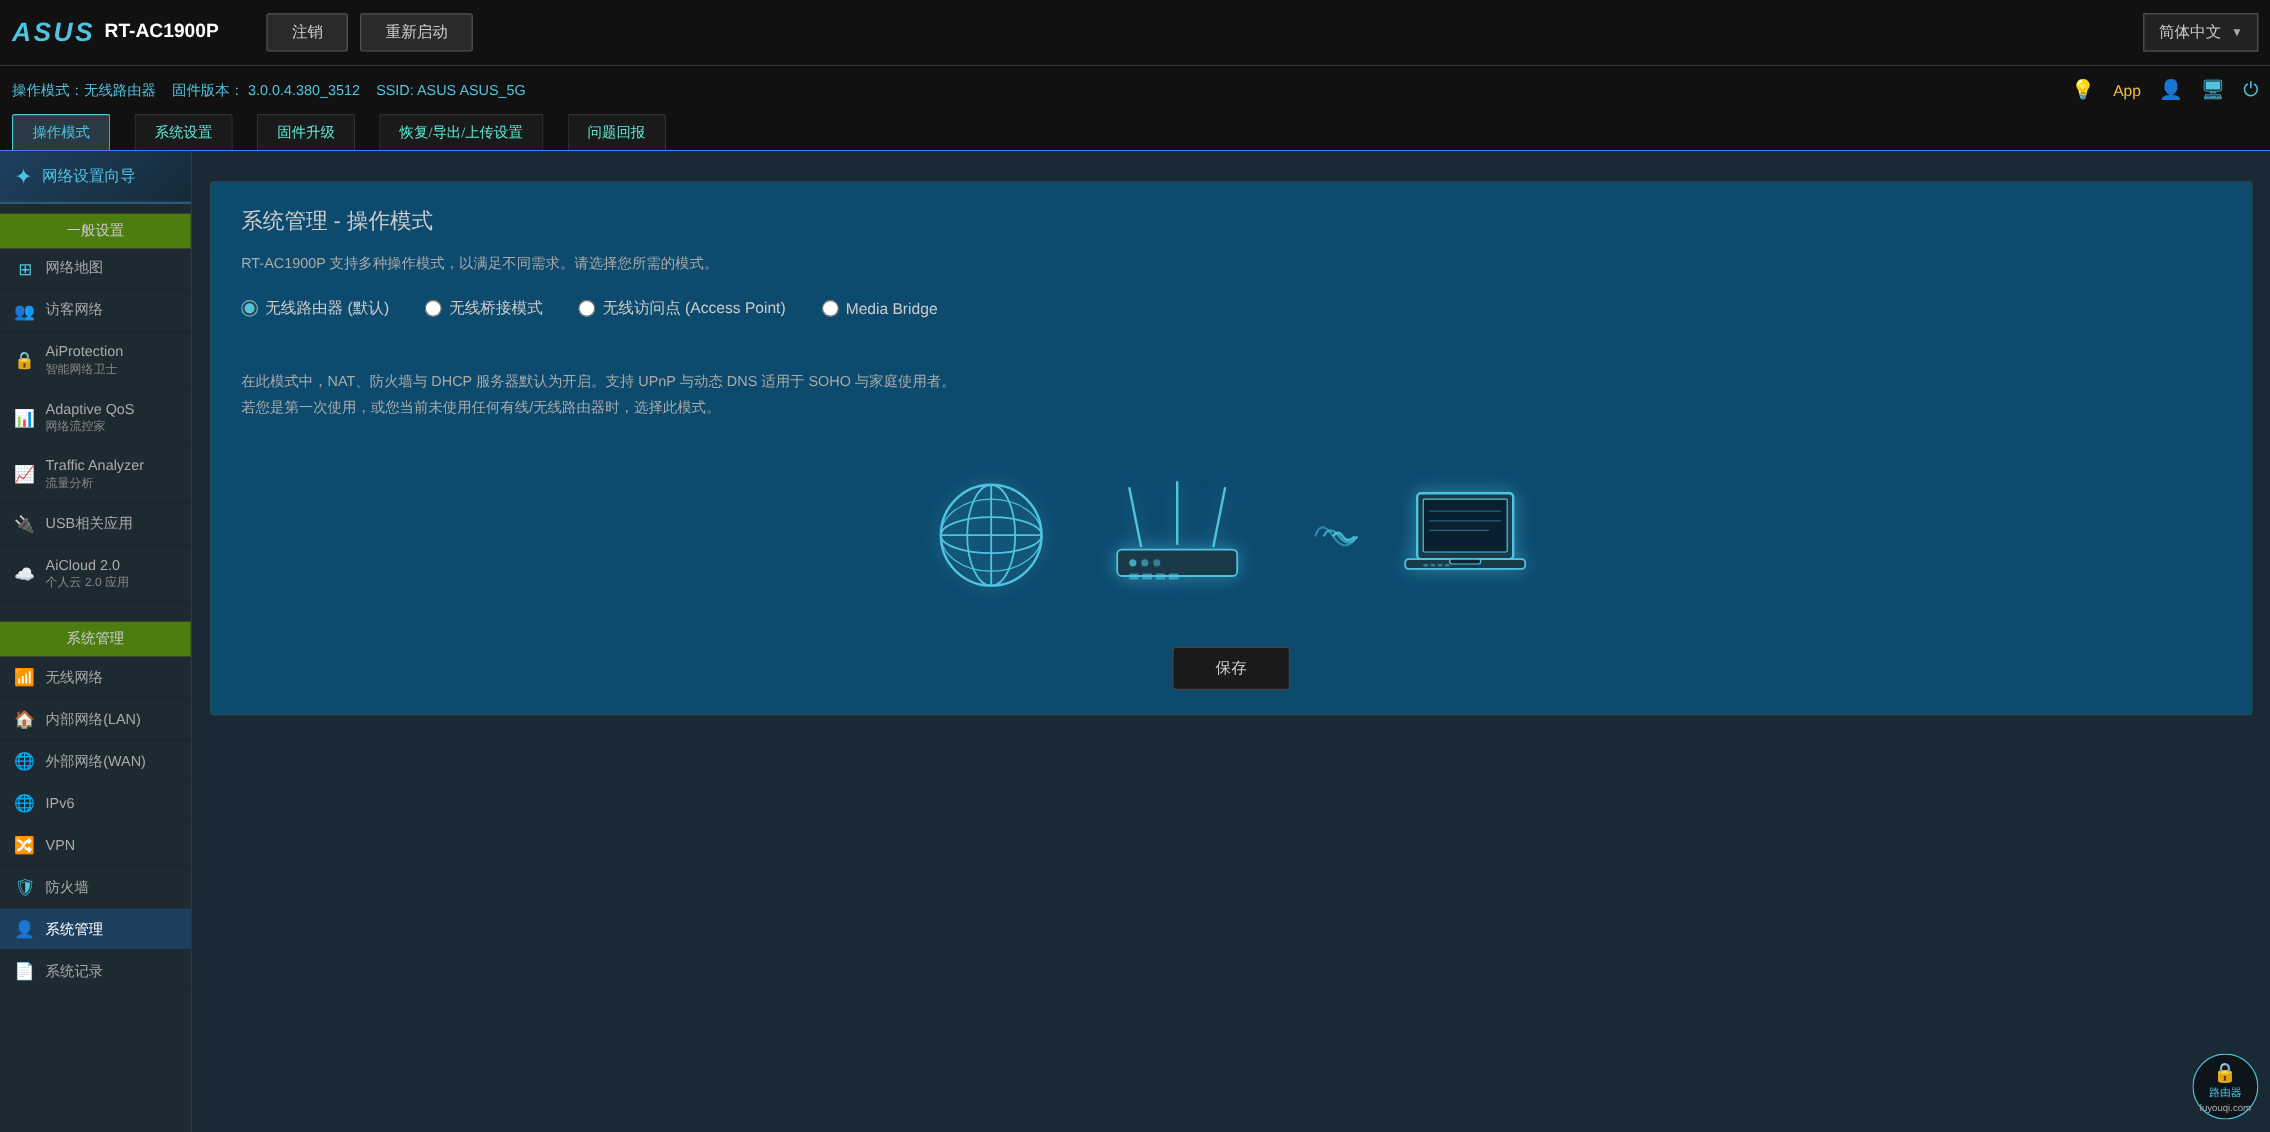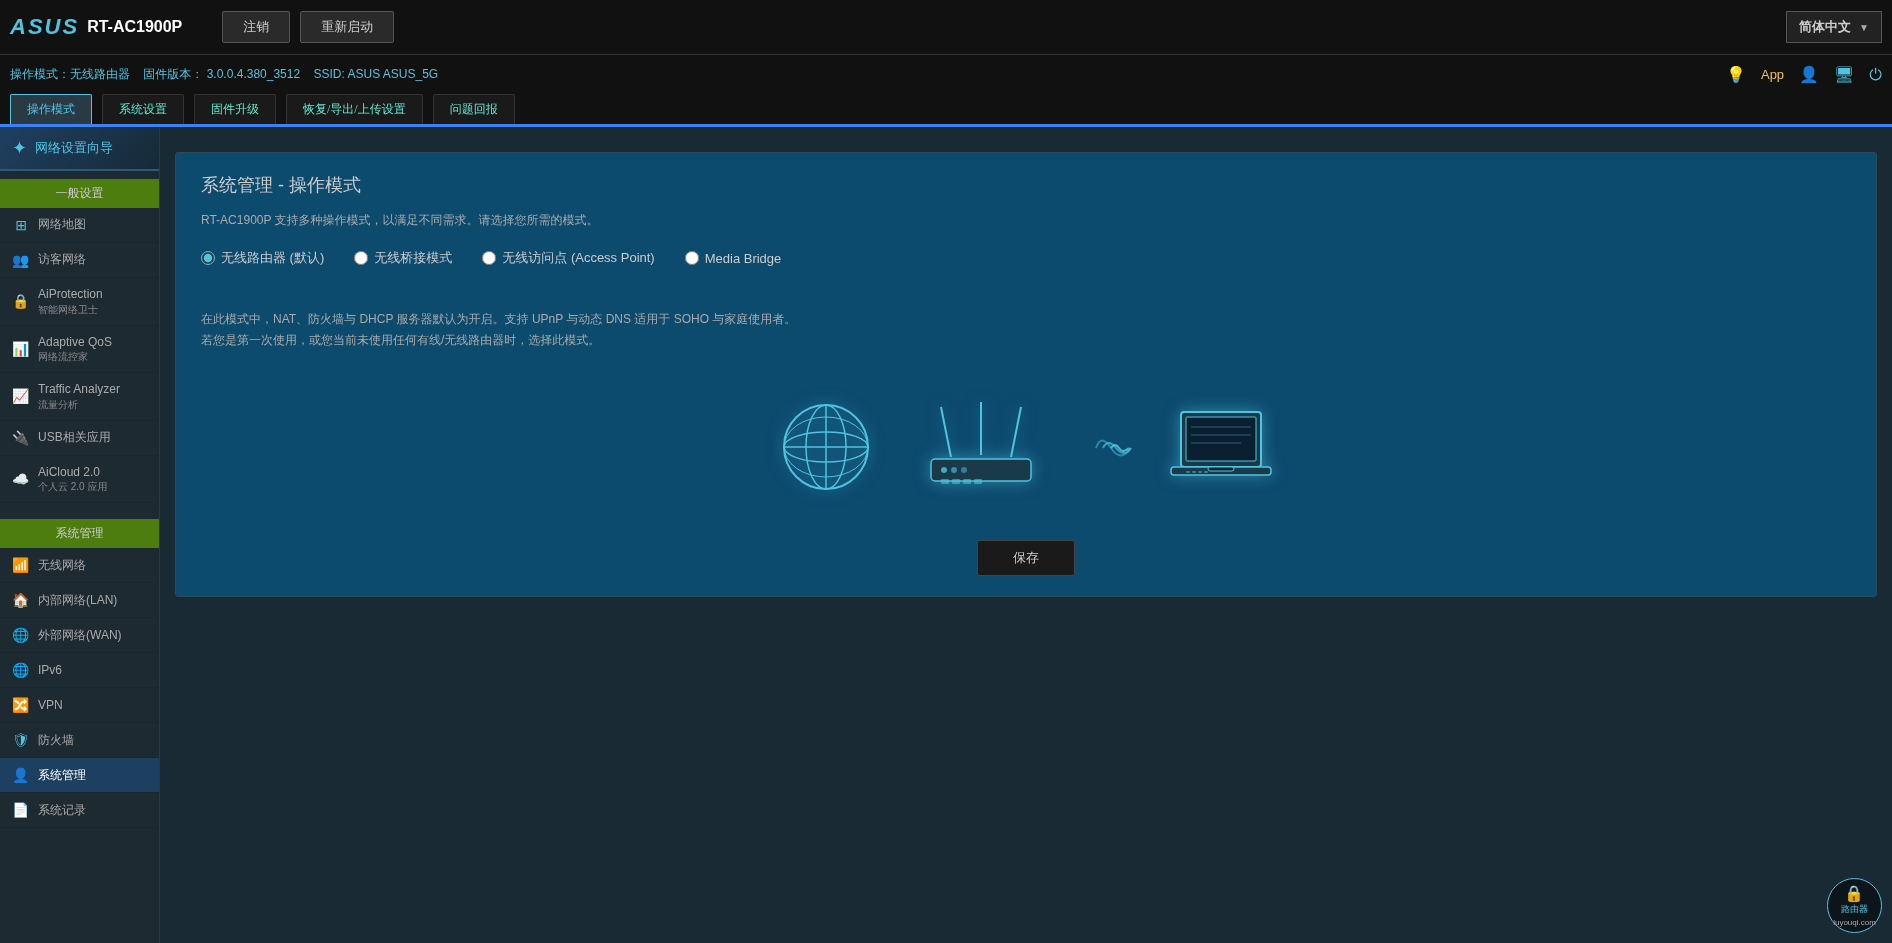--- a/index.html
+++ b/index.html
@@ -51,39 +51,38 @@
       padding: 6px 20px;
       cursor: pointer;
       font-size: 13px;
       border-radius: 2px;
     }
     .top-right {
       margin-left: auto;
       display: flex;
       align-items: flex-start;
       gap: 15px;
-      font-weight: bold;
     }
     .lang-selector {
       background: #222;
       border: 1px solid #555;
       color: #ccc;
       padding: 6px 12px;
       display: flex;
       align-items: center;
       gap: 8px;
       cursor: pointer;
     }
     .lang-selector .arrow { color: #aaa; font-size: 10px; }
 
     
     .sub-header {
       background: #111;
       padding: 5px 10px 0 10px;
-      border-bottom: 3px solid #3b82f6;
+      border-bottom: 1px solid #3b82f6;
     }
     .status-bar {
       display: flex;
       align-items: center;
       justify-content: space-between;
       padding: 5px 0;
     }
     .status-left {
       font-size: 12px;
       color: #aaa;
@@ -98,21 +97,21 @@
       color: #f0c040;
       font-size: 16px;
       cursor: pointer;
     }
     .status-icon-cyan { color: #4fc3e0; font-size: 16px; cursor: pointer; }
     .app-label { color: #f0c040; font-size: 13px; }
 
     
     .tab-bar {
       display: flex;
-      gap: 10px;
+      gap: 20px;
       padding-top: 5px;
       font-family: Liberation Serif, serif;
     }
     .tab-item {
       background: #1a1a1a;
       border: 1px solid #333;
       border-bottom: none;
       color: #5eead4;
       padding: 6px 16px;
       cursor: pointer;

